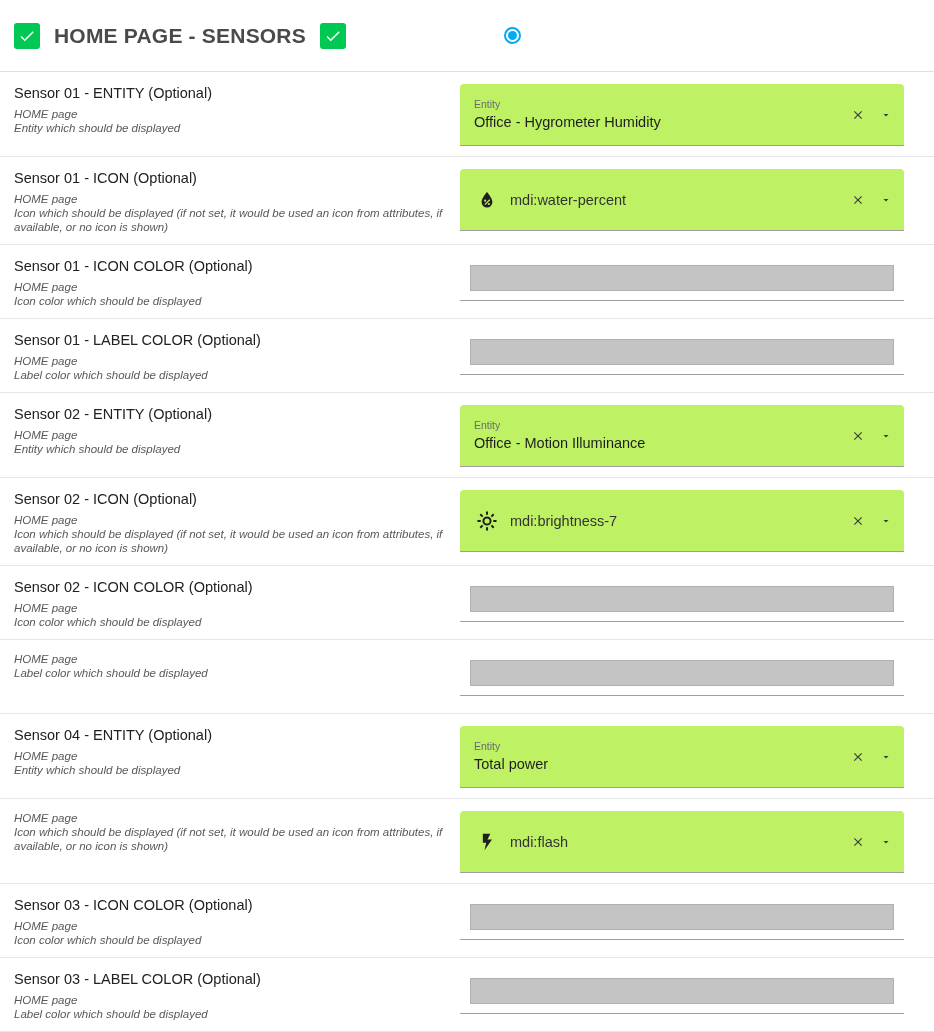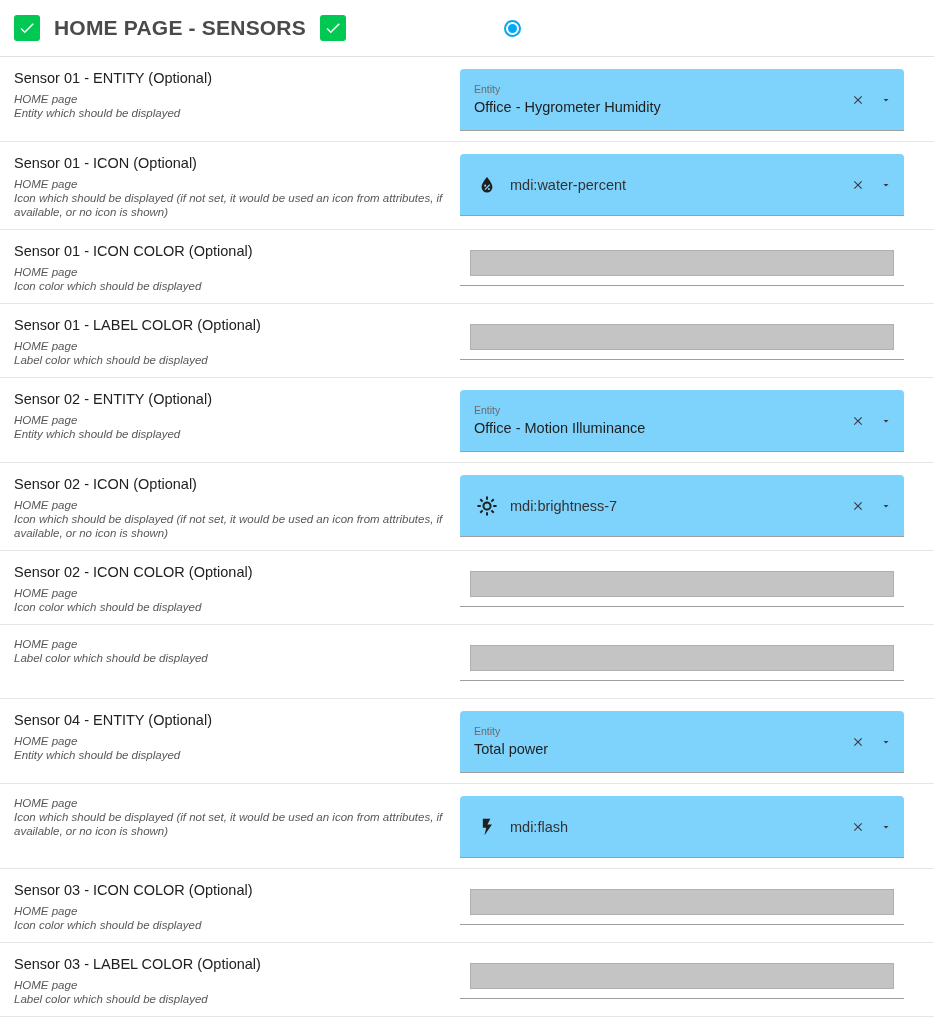--- a/index.html
+++ b/index.html
@@ -13,21 +13,21 @@
     color: #212121;
     -webkit-font-smoothing: antialiased;
   }
   .page {
     width: 934px;
     position: relative;
   }
 
   
   .header {
-    height: 57px;
+    height: 72px;
     display: flex;
     align-items: center;
     border-bottom: 1px solid #e0e0e0;
     box-sizing: border-box;
     padding: 0 14px;
   }
   .chk {
     width: 26px;
     height: 26px;
     border-radius: 3px;
@@ -104,21 +104,21 @@
     padding-right: 14px;
     box-sizing: border-box;
     display: flex;
     align-items: flex-start;
     justify-content: flex-start;
   }
 
   
   .field {
     width: 444px;
-    background: #7dd3fc;
+    background: #bef264;
     border-bottom: 1px solid #9e9e9e;
     border-radius: 4px 4px 0 0;
     box-sizing: border-box;
     position: relative;
     display: flex;
     align-items: center;
     min-height: 50px;
     padding: 0 10px 0 14px;
   }
   .field-col {

